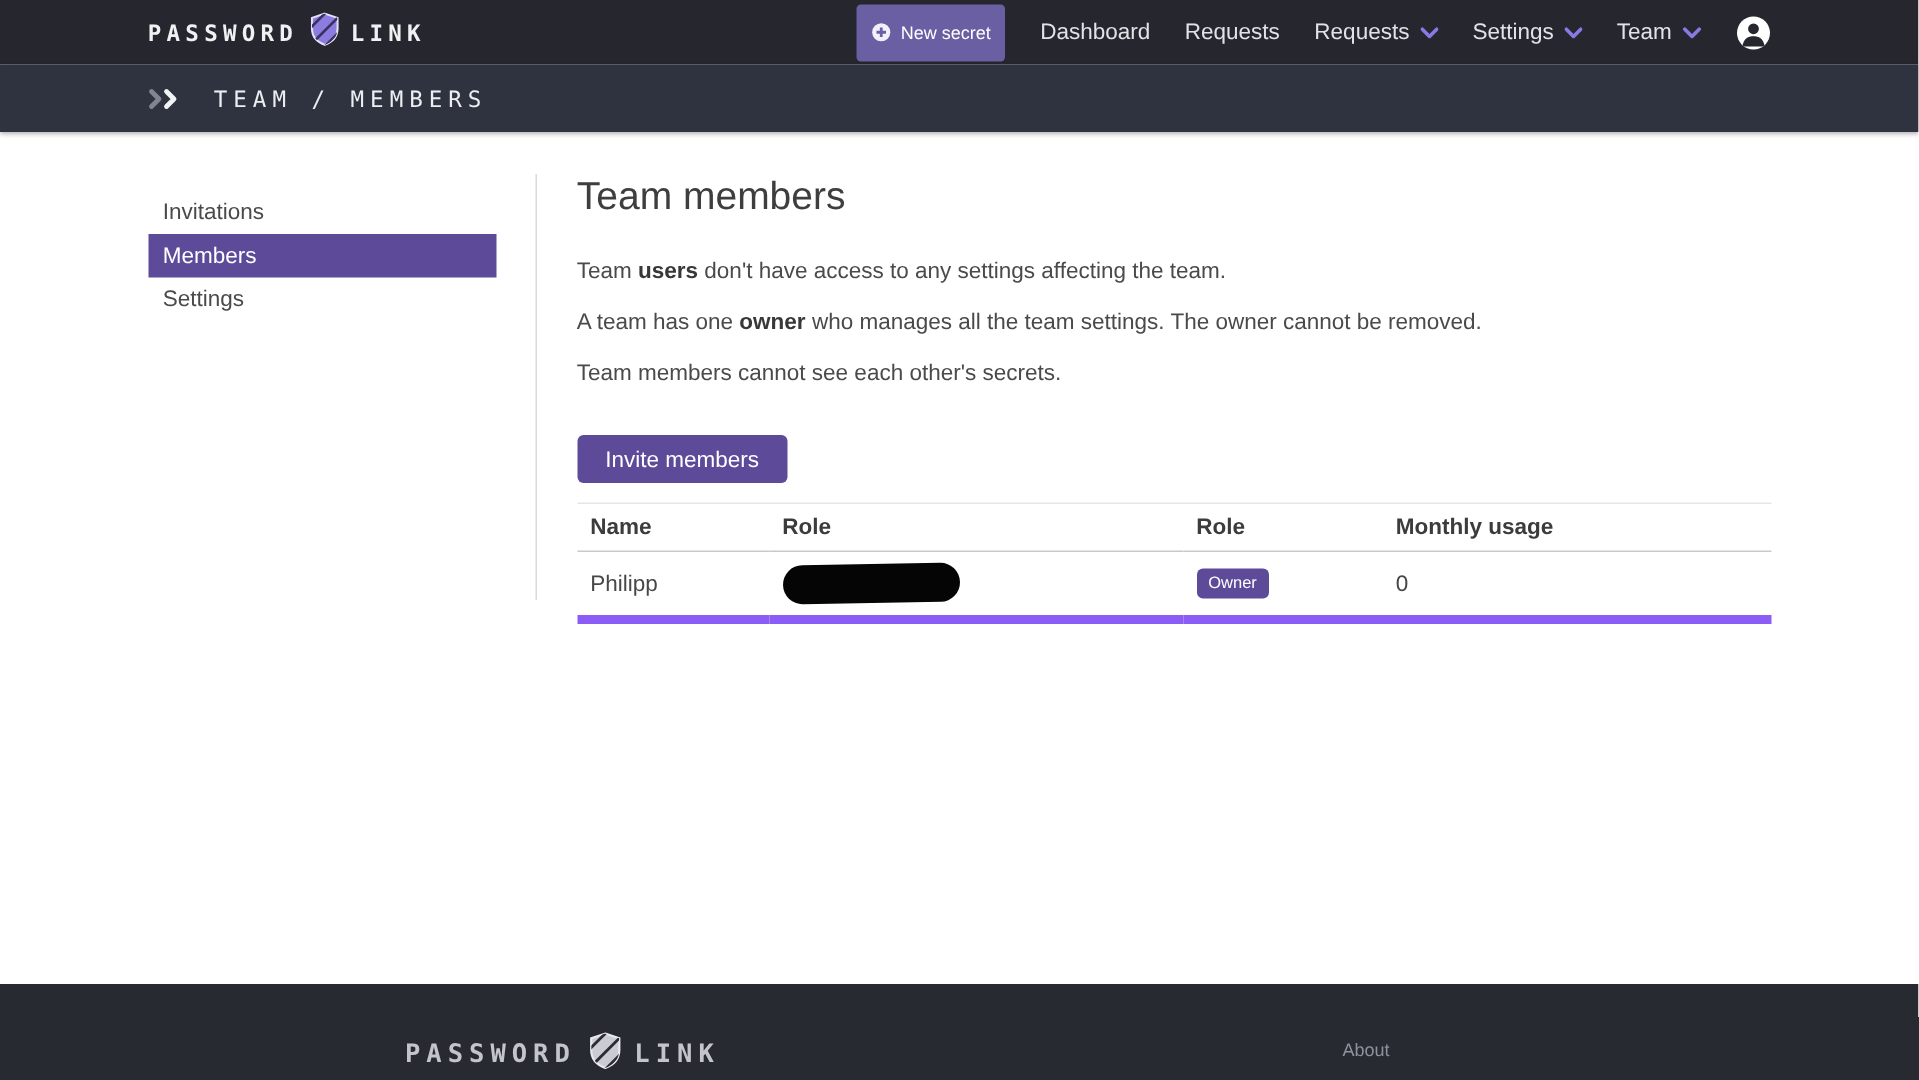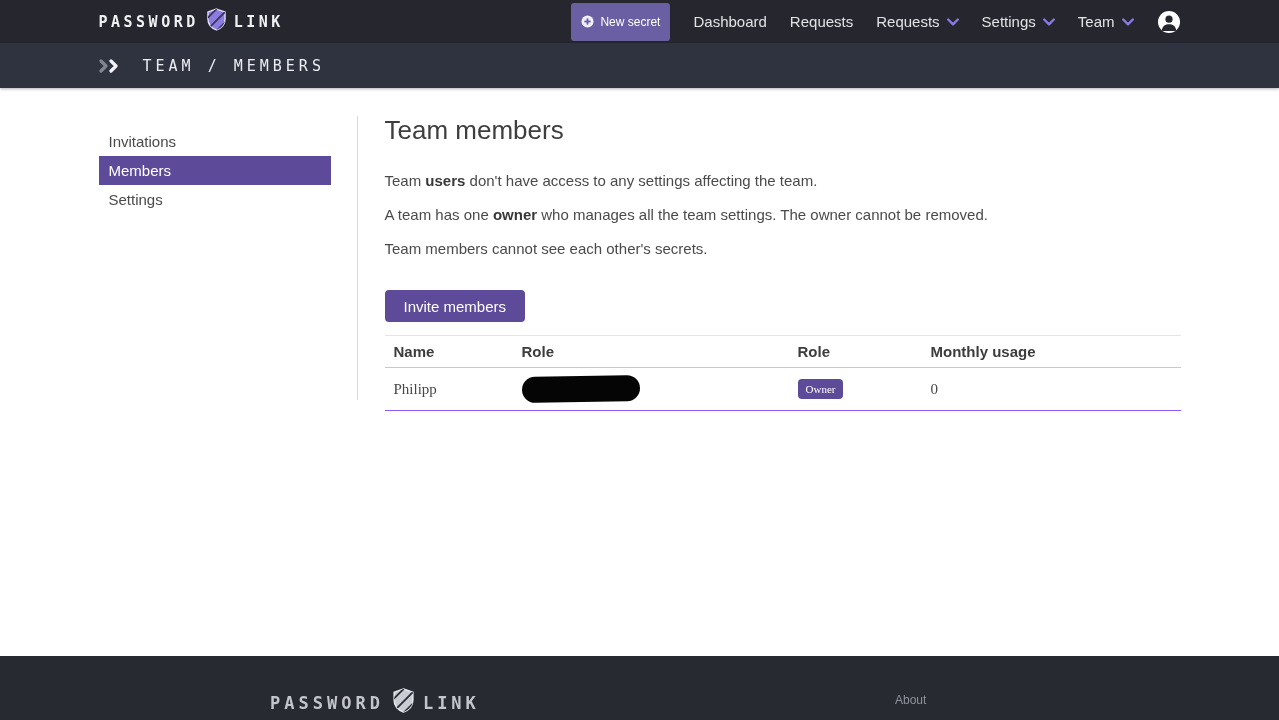--- a/index.html
+++ b/index.html
@@ -47,21 +47,21 @@
   .invite-btn { margin-top:16px; height:32px; padding:0 19px;
     background:#5d4b99; color:#fff; font-size:15px; border:none;
     border-radius:4px; cursor:pointer; font-family:inherit; }
 
   
   table { margin-top:13px; width:100%; border-collapse:collapse; }
   th { text-align:left; font-size:15px; font-weight:bold; color:#3c3c3c;
     padding:7px 9px; border-top:1px solid #e5e5e5;
     border-bottom:1px solid #c9c9c9; }
   td { font-size:15px; color:#474747; padding:8px 9px; height:36px;
-    border-bottom:1px solid #8b5cf6; vertical-align:middle;font-family:Liberation Serif, serif; }
+    border-bottom:6px solid #8b5cf6; vertical-align:middle; }
   .redact { width:118px; height:26px; background:#050505;
     border-radius:13px; transform:rotate(-1deg); }
   .badge { display:inline-block; background:#5d4b99; color:#fff;
     font-size:11px; padding:4px 8px; border-radius:4px; }
 
   
   .footer { height:64px; background:#282a31; position:relative; }
   .footer-logo { position:absolute; left:270px; top:32px;
     display:flex; align-items:center; gap:9px;
     font-family:"DejaVu Sans Mono", monospace; font-weight:bold;

